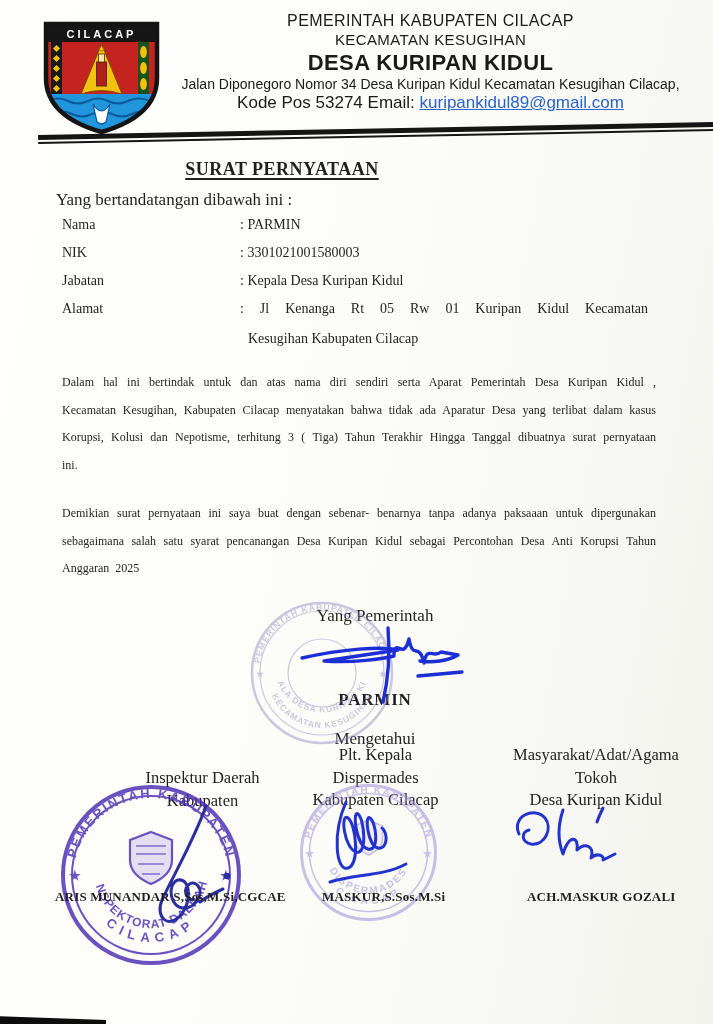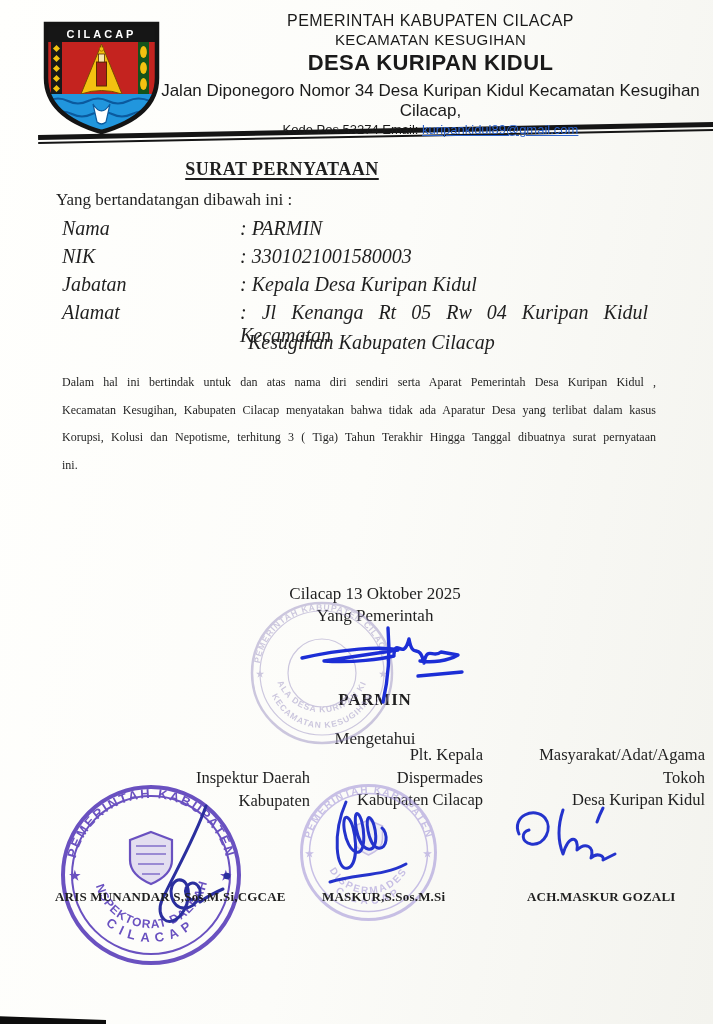--- a/index.html
+++ b/index.html
@@ -6,40 +6,40 @@
   .page{position:relative;width:713px;height:1024px;margin:0 auto;overflow:hidden;
         background:linear-gradient(100deg,#fffffd 0%,#fcfcf9 50%,#f3f3ee 100%);
         font-family:"Liberation Serif", serif;color:#1f1f1f;}
   
   .logo{position:absolute;left:38px;top:6px;width:127px;height:130px;z-index:2;}
   .lh{position:absolute;left:158px;right:10px;top:12px;text-align:center;
       font-family:"Liberation Sans", sans-serif;color:#1a1a1a;z-index:2;}
   .lh1{font-size:16px;letter-spacing:.4px;}
   .lh2{font-size:15px;margin-top:1px;letter-spacing:.4px;}
   .lh3{font-size:22px;font-weight:bold;margin-top:2px;letter-spacing:.4px;}
-  .lh4{font-size:17px;margin-top:5px;}
-  .lh5{font-size:13px;margin-top:1px;}
+  .lh4{font-size:14px;}
+  .lh5{font-size:17px;margin-top:1px;}
   .email{color:#2b62cc;text-decoration:underline;cursor:pointer;}
   .rule-wrap{position:absolute;left:38px;top:122px;width:678px;z-index:1;
              transform:rotate(-1.1deg);transform-origin:right center;}
   .rule-thick{height:5px;background:#151515;}
   .rule-thin{height:2px;background:#151515;margin-top:2px;}
   
   .doc-title{position:absolute;left:0;width:564px;top:159px;text-align:center;z-index:2;
              font-size:18px;font-weight:bold;letter-spacing:.5px;}
   .doc-title span{text-decoration:underline;text-decoration-thickness:2px;text-underline-offset:3px;}
   .intro{position:absolute;left:56px;top:190px;font-size:17px;z-index:2;}
-  .frow{position:absolute;left:62px;font-size:20px;z-index:2;font-style:italic;}
+  .frow{position:absolute;left:62px;font-size:14px;z-index:2;}
   .flabel{display:inline-block;width:178px;}
   .alamat1{display:inline-block;width:408px;text-align:justify;text-align-last:justify;vertical-align:top;}
   .para{position:absolute;left:62px;width:594px;font-size:12px;line-height:27.5px;
         text-align:justify;word-spacing:3px;z-index:2;}
   .sign-c{position:absolute;left:225px;width:300px;text-align:center;font-size:17px;z-index:2;}
   .bold-name{font-weight:bold;letter-spacing:.8px;}
-  .col{position:absolute;text-align:right;font-size:16.5px;line-height:22.5px;z-index:2;}
+  .col{position:absolute;text-align:center;font-size:16.5px;line-height:22.5px;z-index:2;}
   .sig-name{position:absolute;font-weight:bold;font-size:13px;z-index:6;letter-spacing:.2px;}
   .stamp{position:absolute;z-index:4;pointer-events:none;}
   .signature{position:absolute;z-index:5;pointer-events:none;}
   .scan-mark{position:absolute;left:0;top:1015px;width:106px;height:9px;background:#0d0d0d;z-index:3;
              clip-path:polygon(0 15%,100% 55%,100% 100%,0 100%);}
   .stamp-sans{font-family:"Liberation Sans", sans-serif;font-weight:bold;}
 </style>
 </head>
 <body>
 
@@ -114,27 +114,27 @@
   <div class="frow" style="top:245px">
     <span class="flabel">NIK</span><span>:</span>
     <span>3301021001580003</span>
   </div>
   <div class="frow" style="top:273px">
     <span class="flabel">Jabatan</span><span>:</span>
     <span>Kepala Desa Kuripan Kidul</span>
   </div>
   <div class="frow" style="top:301px">
     <span class="flabel">Alamat</span><span class="alamat1"><span>:</span>
-    <span>Jl Kenanga Rt 05 Rw 04 Kuripan Kidul Kecamatan</span></span>
+    <span>Jl Kenanga Rt 05 Rw 01 Kuripan Kidul Kecamatan</span></span>
   </div>
   <div class="frow" style="top:331px;left:248px">Kesugihan Kabupaten Cilacap</div>
 
   <div class="para" style="top:369px">Dalam hal ini bertindak untuk dan atas nama diri sendiri serta Aparat Pemerintah Desa Kuripan Kidul , Kecamatan Kesugihan, Kabupaten Cilacap menyatakan bahwa tidak ada Aparatur Desa yang terlibat dalam kasus Korupsi, Kolusi dan Nepotisme, terhitung 3 ( Tiga) Tahun Terakhir Hingga Tanggal dibuatnya surat pernyataan ini.</div>
-
-  <div class="sign-c" style="top:584px">Cilacap 13 Oktober 2025</div>
+  <div class="para" style="top:500px">Demikian surat pernyataan ini saya buat dengan sebenar- benarnya tanpa adanya paksaaan untuk dipergunakan sebagaimana salah satu syarat pencanangan Desa Kuripan Kidul sebagai Percontohan Desa Anti Korupsi Tahun Anggaran 2025</div>
+
   <div class="sign-c" style="top:606px">Yang Pemerintah</div>
   <div class="sign-c bold-name" style="top:690px">PARMIN</div>
 
   <svg class="stamp" style="left:247px;top:598px" width="150" height="150" viewBox="0 0 150 150" opacity="0.45">
     <defs>
       <path id="pArcT" d="M 12,75 A 63,63 0 0 1 138,75"></path>
       <path id="pArcB" d="M 20,75 A 55,55 0 0 0 130,75"></path>
       <path id="pArcI" d="M 30,83 A 48,48 0 0 0 120,83"></path>
     </defs>
     <g stroke="#9287bd" fill="none">

